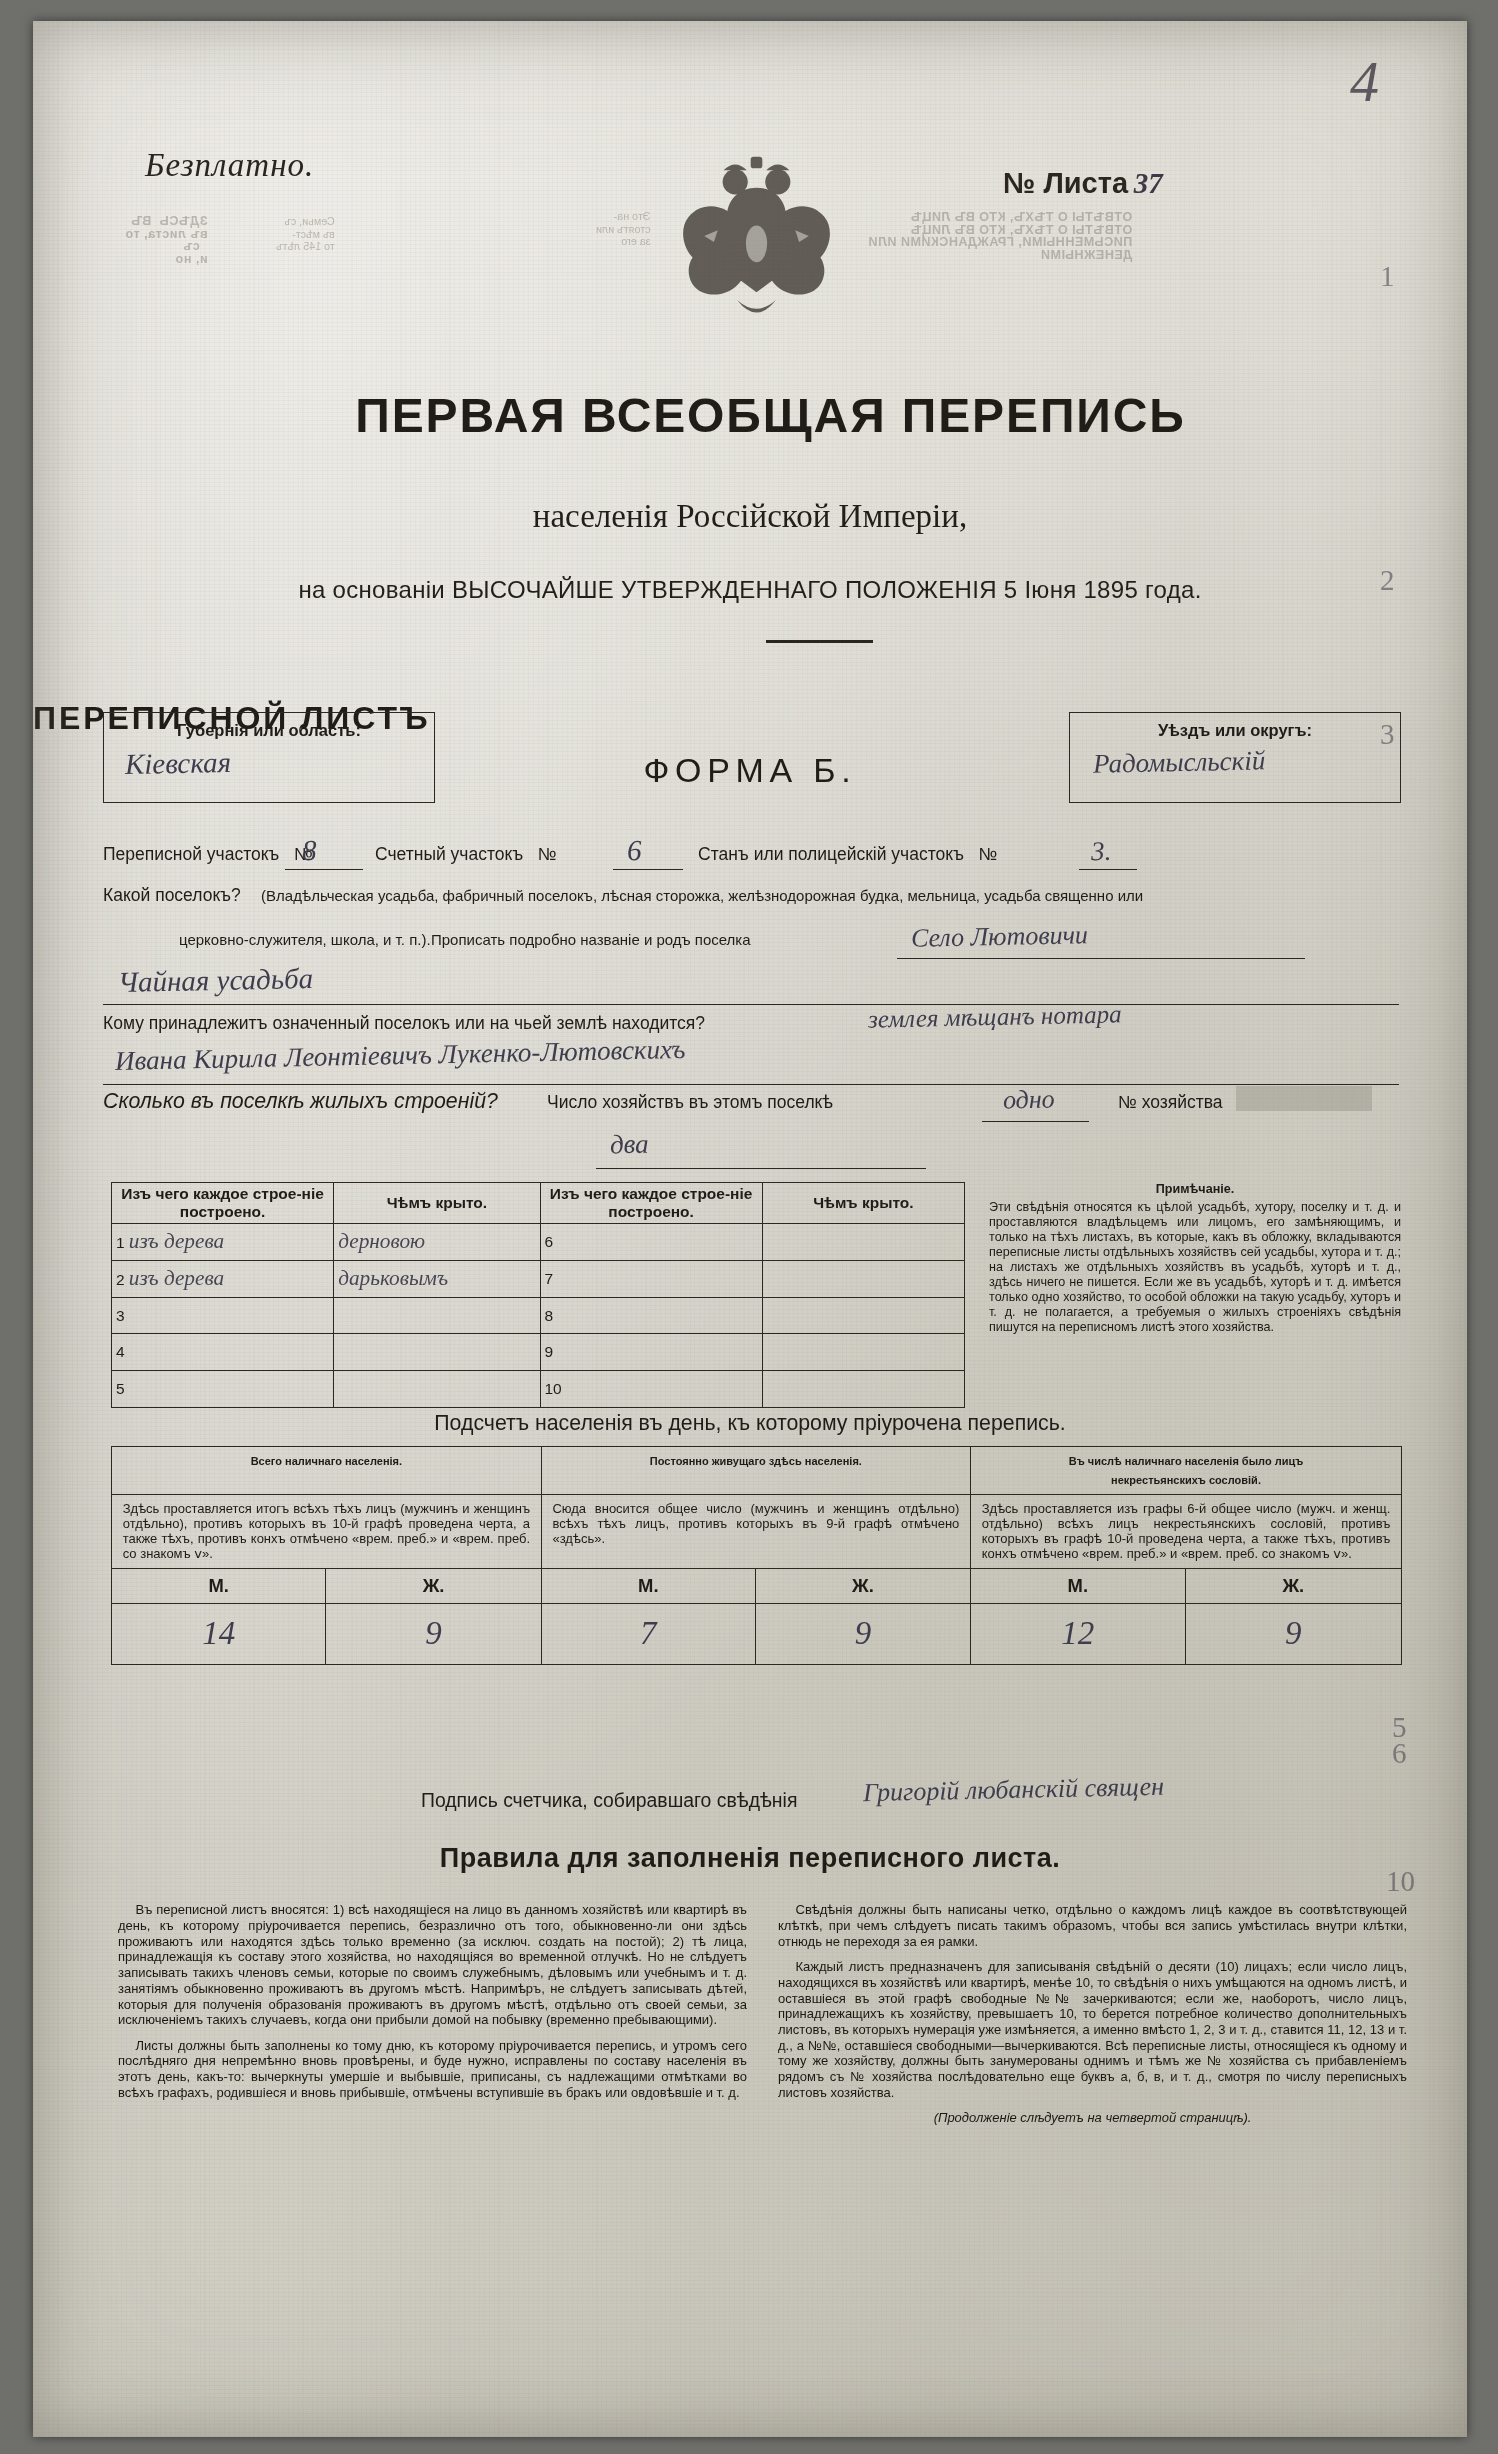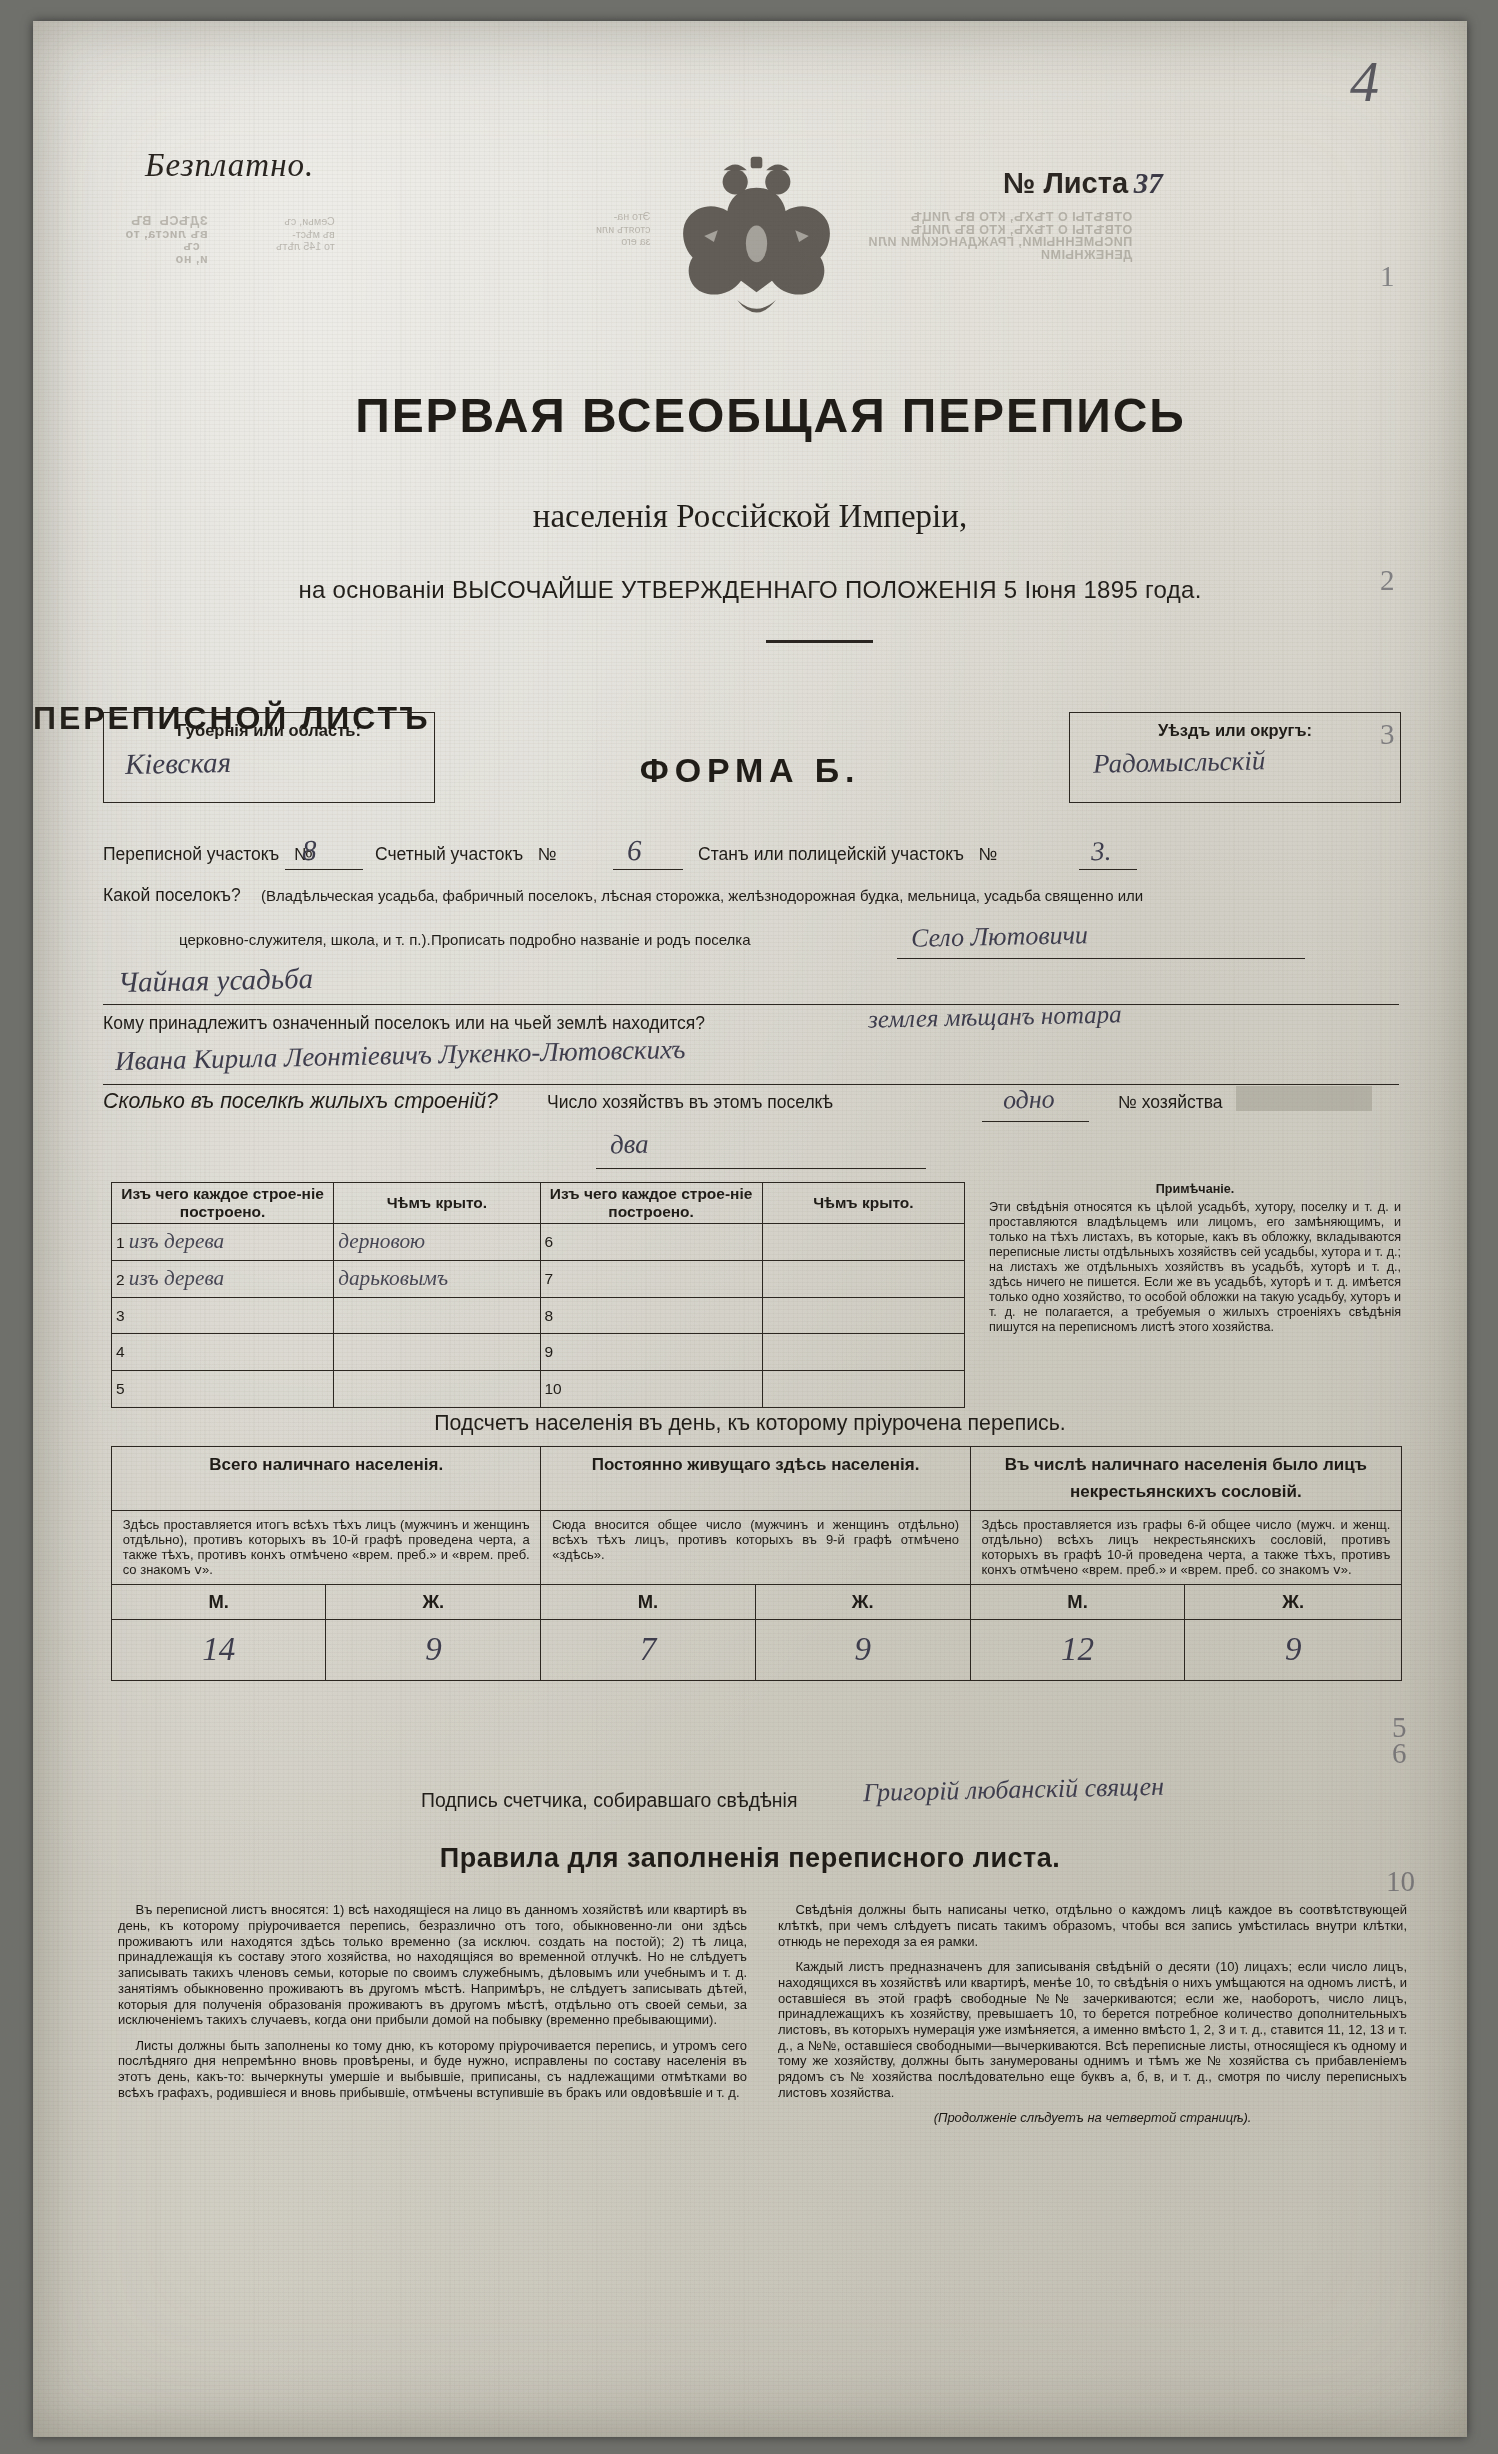--- a/index.html
+++ b/index.html
@@ -101,21 +101,21 @@
   }
 
   .form-title{
     position:absolute;left:0;right:0;top:679px;text-align:left;
     font-family:Liberation Sans, sans-serif;
     font-weight:bold;font-size:32px;letter-spacing:2.9px;color:#201c18;
   }
   .form-title2{
     position:absolute;left:0;right:0;top:730px;text-align:center;
     font-family:"Liberation Sans", sans-serif;
-    font-weight:bold;font-size:34px;letter-spacing:5.8px;color:#201c18;
+    font-weight:normal;font-size:34px;letter-spacing:5.8px;color:#201c18;
   }
 
   .box{
     position:absolute;border:1.9px solid #2c2721;
   }
   .box-label{
     font-family:"Liberation Sans", sans-serif;
     font-size:16.5px;font-weight:bold;color:#201c18;
     text-align:center;display:block;padding-top:7.8px;
   }
@@ -171,21 +171,21 @@
   table.pop{
     position:absolute;border-collapse:collapse;
     font-family:"Liberation Sans", sans-serif;
   }
   table.pop td{
     border:1px solid #2c2721;
     vertical-align:top;
     color:#1f1b17;
   }
   .pop-head{
-    font-weight:bold;font-size:17px;text-align:center;padding:6.8px 3.9px;
+    font-weight:bold;font-size:11px;text-align:center;padding:6.8px 3.9px;
   }
   .pop-desc{
     font-size:13px;line-height:15px;text-align:justify;padding:5.8px 9.7px;
   }
   .mj{
     font-weight:bold;font-size:18.4px;text-align:center;padding:4.9px 0;
   }
   .valcell{
     height:58px;text-align:center;
   }

